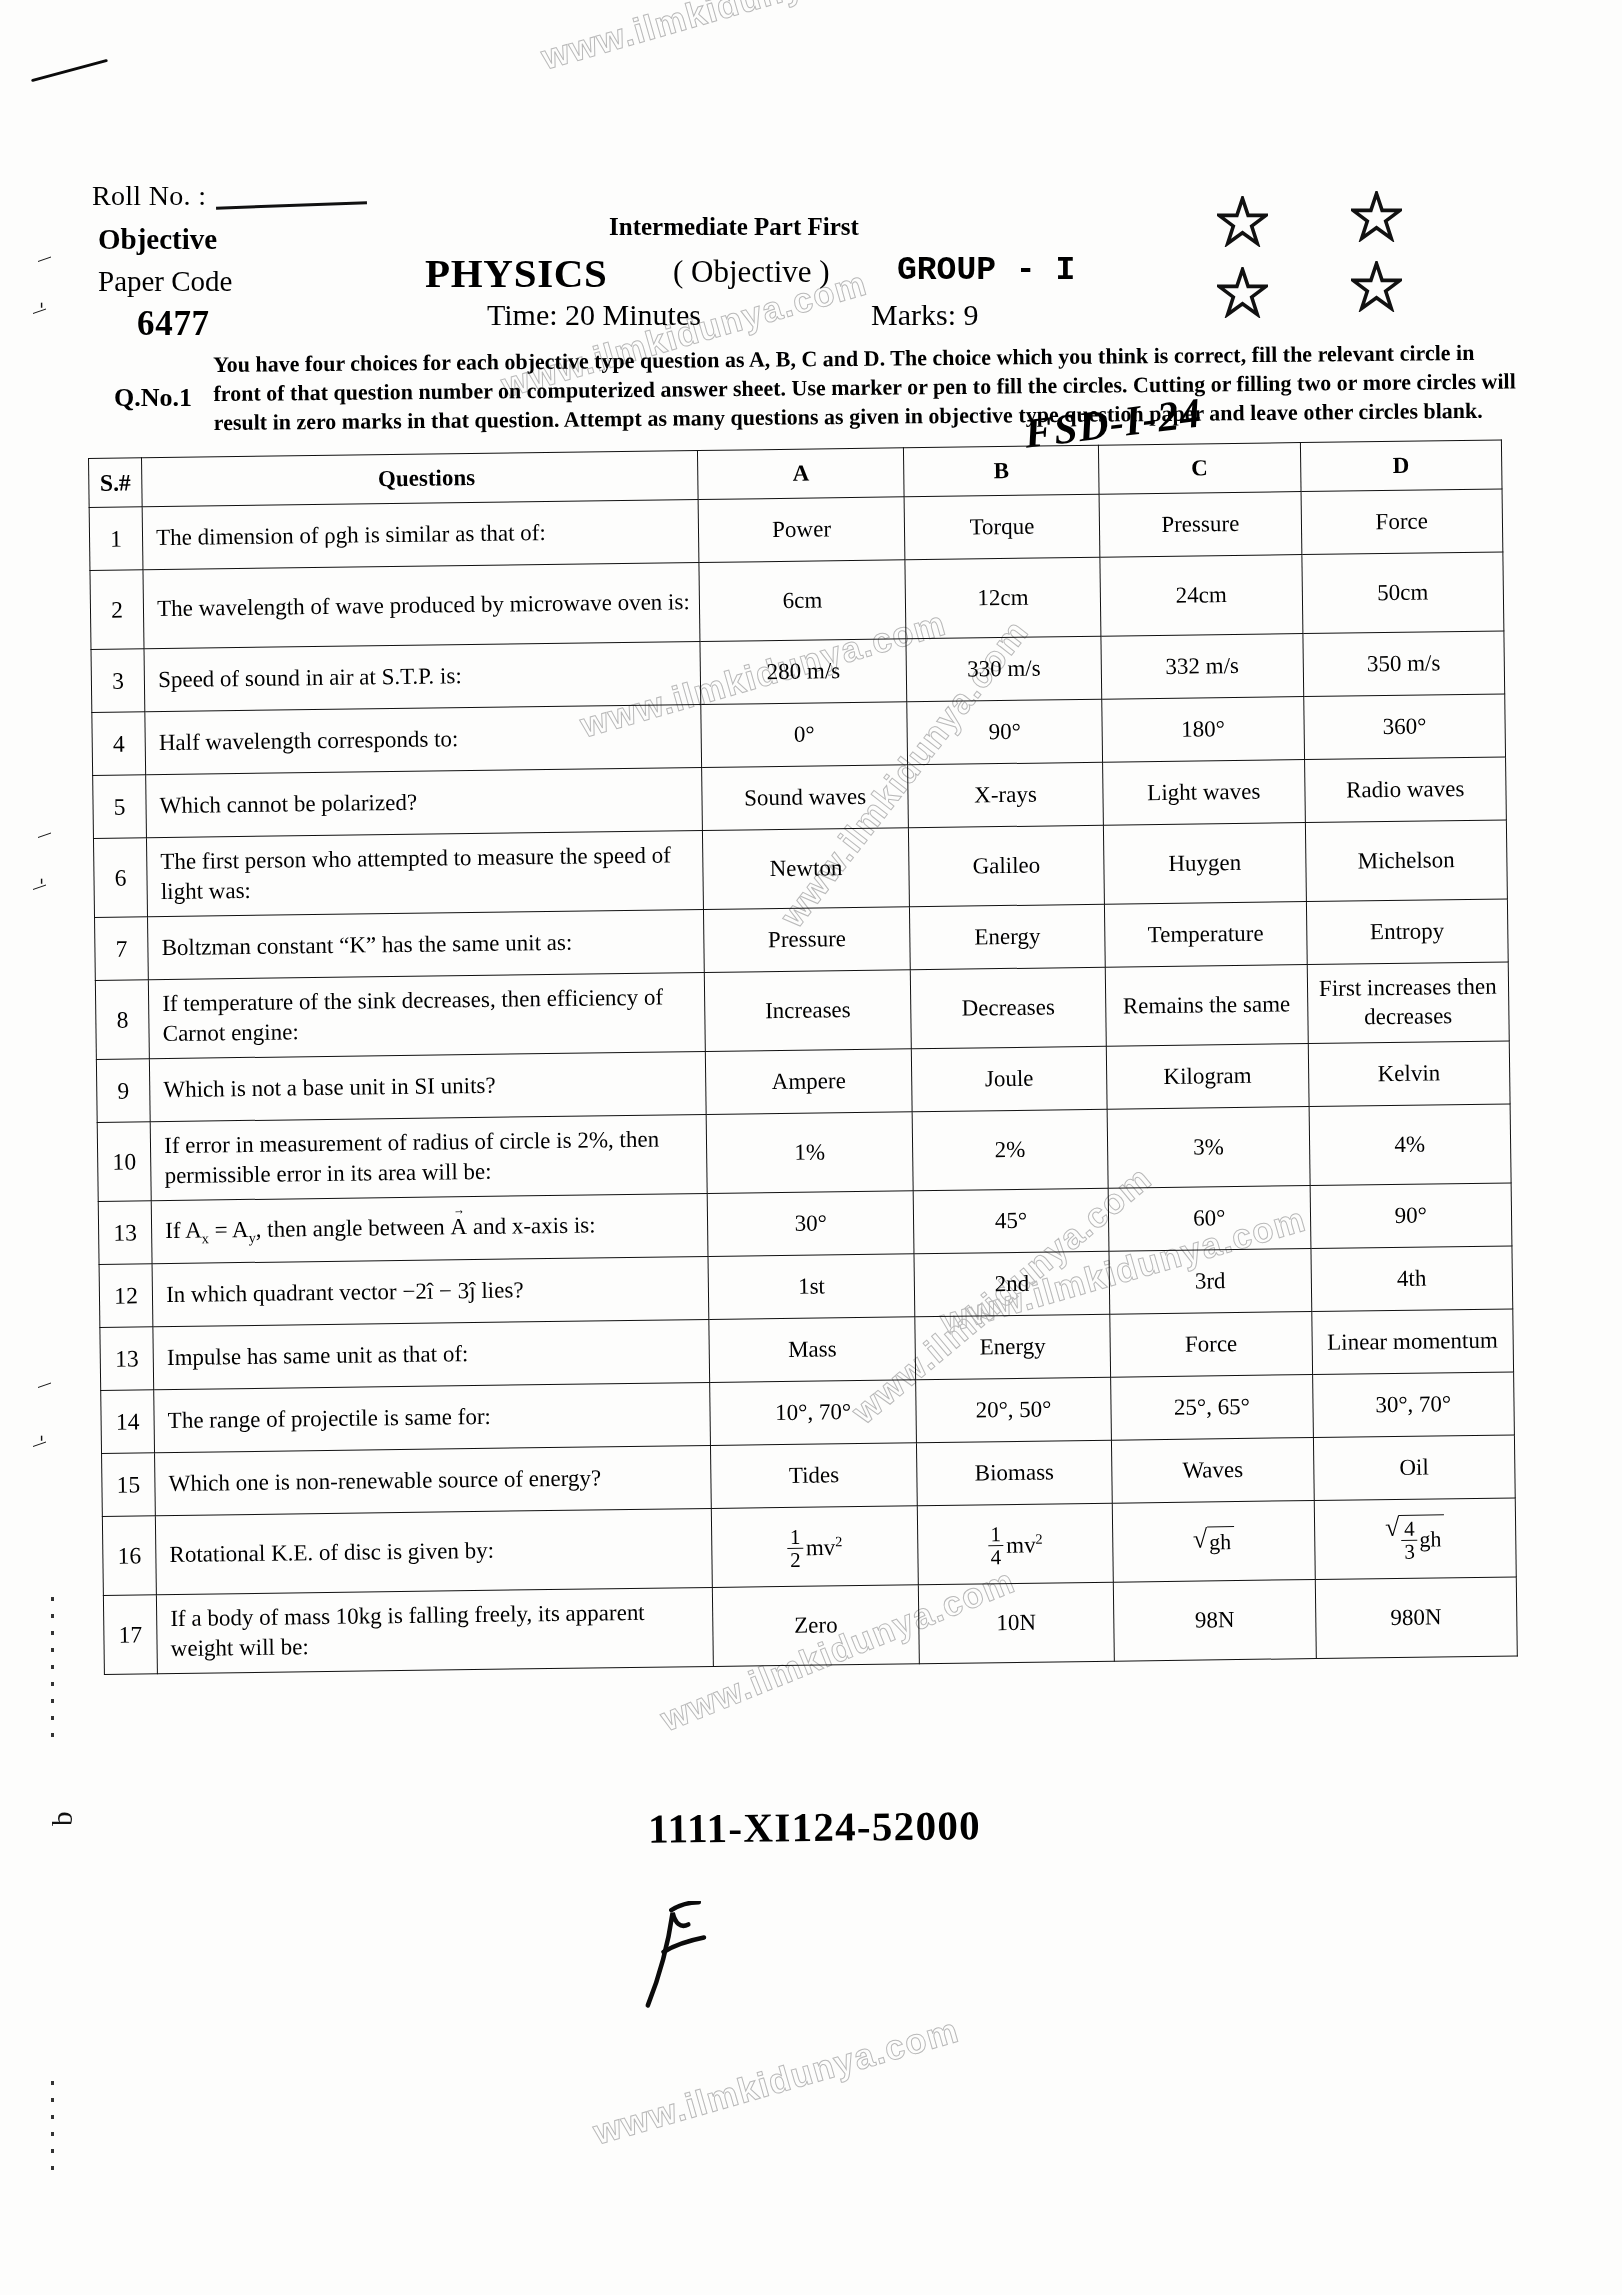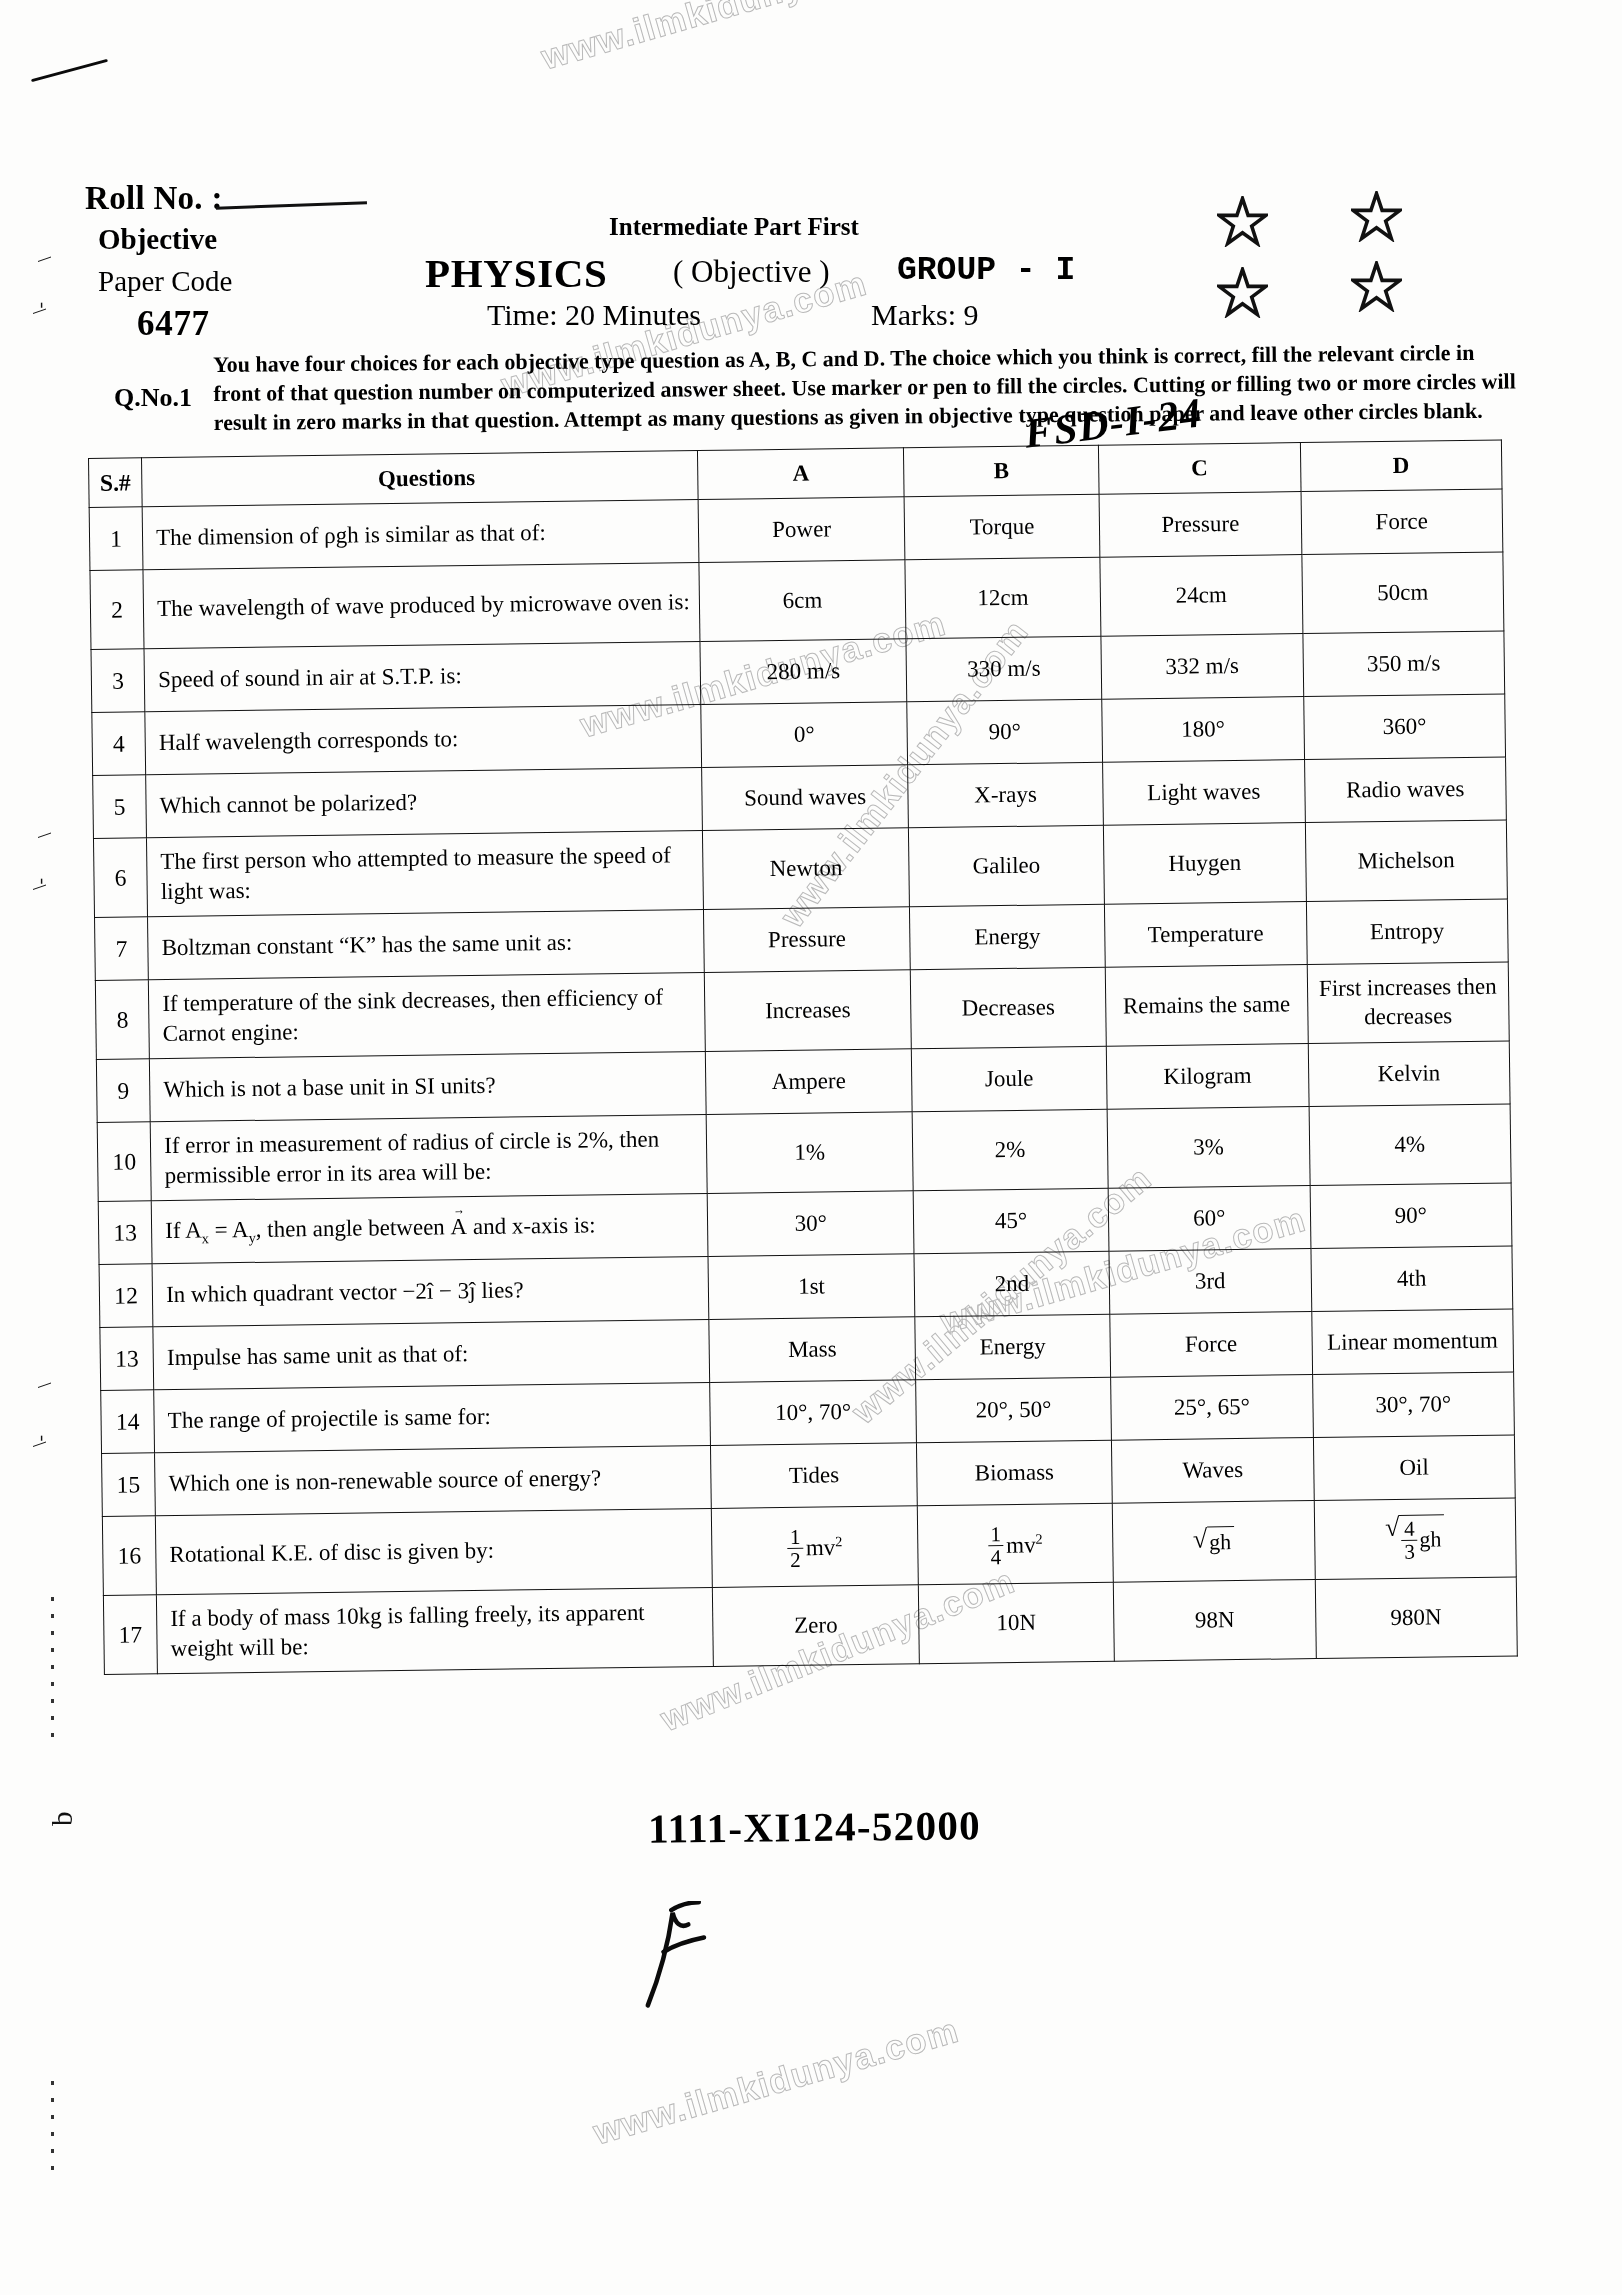--- a/index.html
+++ b/index.html
@@ -39,24 +39,23 @@
   }
 
   
   .hdr {
     position: absolute;
     left: 0; top: 0; right: 0;
     height: 458px;
   }
   .rollno {
     position: absolute;
-    left: 85px; top: 180px;
-    font-size: 33px;
+    left: 92px; top: 180px;
+    font-size: 28px;
     letter-spacing: 0.3px;
-    font-weight: bold;
   }
   .rollline {
     position: absolute;
     left: 216px; top: 204px;
     width: 151px; height: 2.6px;
     background: #111;
     transform: rotate(-2.0deg);
   }
   .objective {
     position: absolute;

